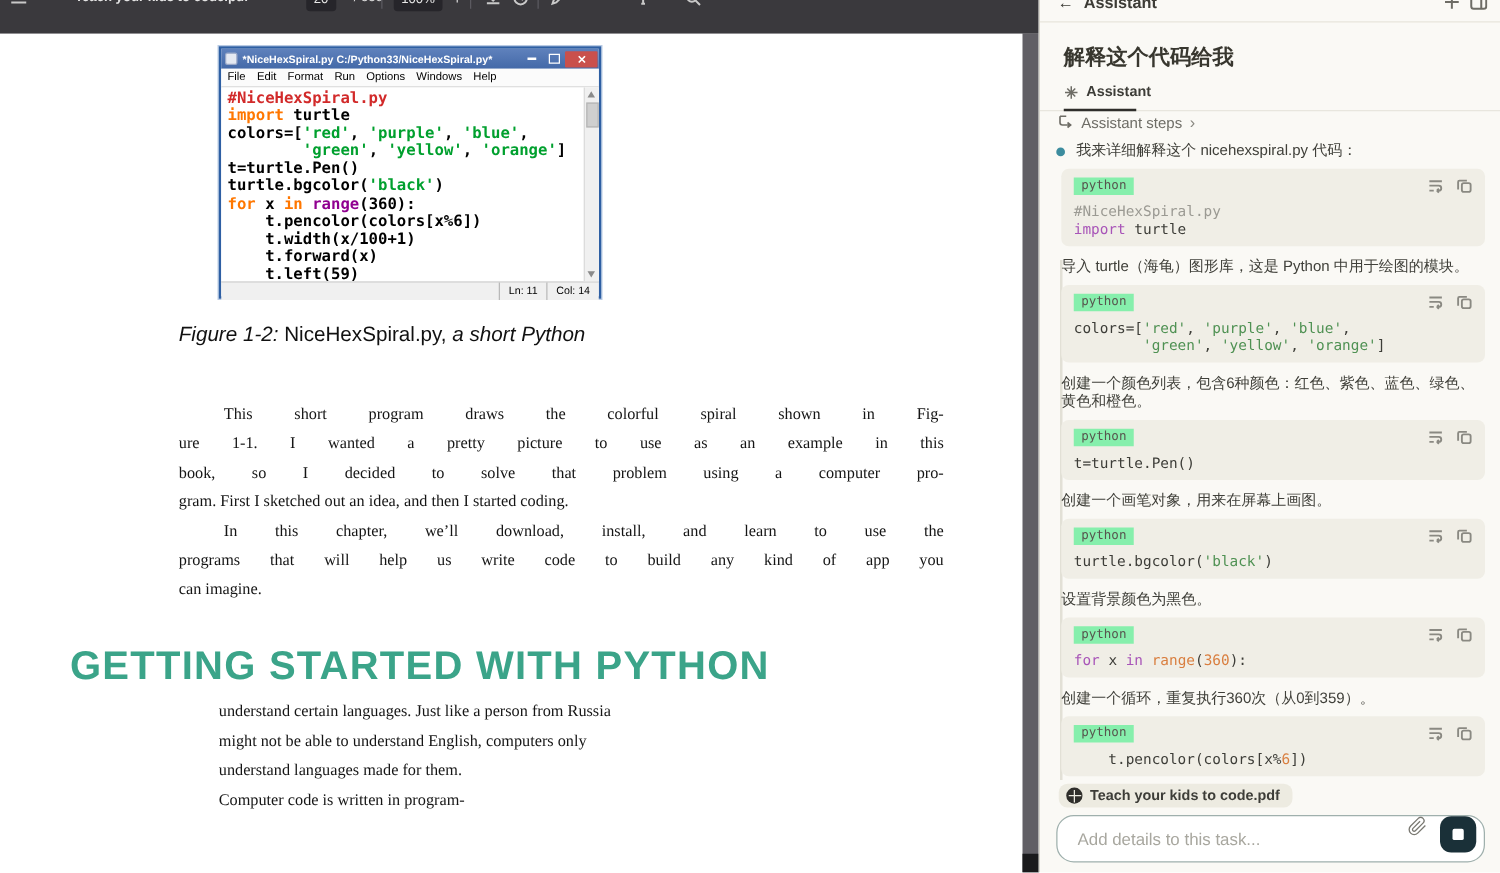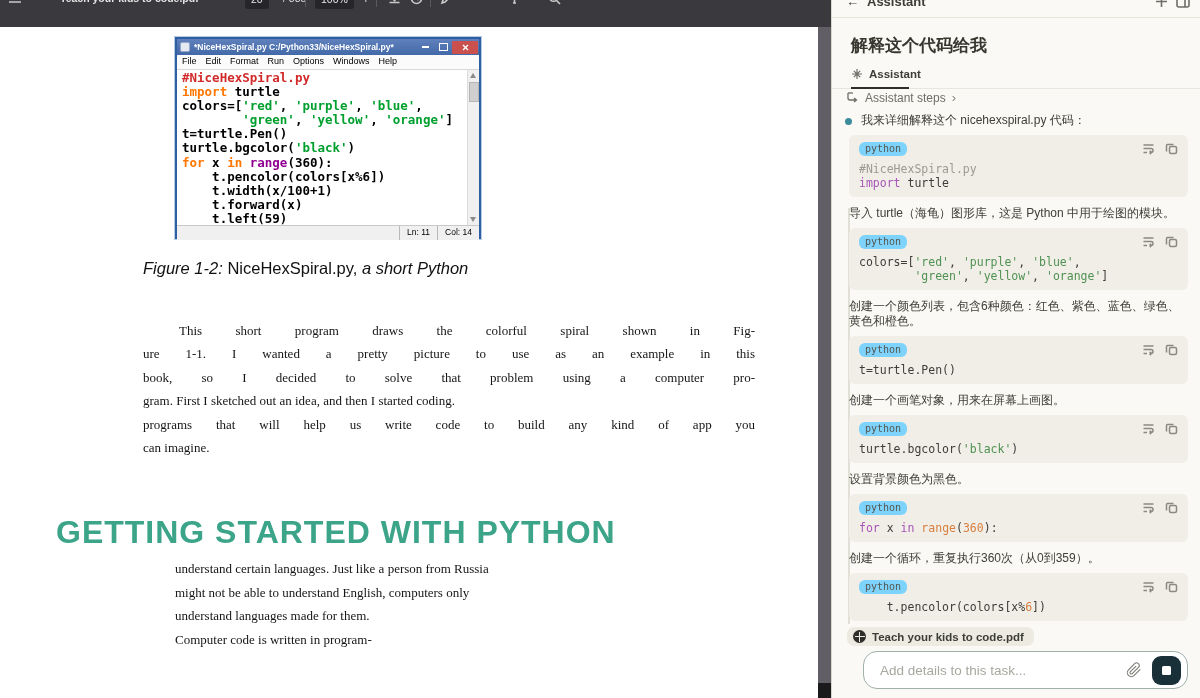--- a/index.html
+++ b/index.html
@@ -74,35 +74,35 @@
   .steps{position:absolute;top:78px;bottom:0;left:0;right:0;overflow:hidden;padding:0 12px 0 17px;}
   .connector{position:absolute;left:16px;top:130px;bottom:72px;width:1.5px;background:#E2E0D6;}
   .steps-header{display:flex;align-items:center;gap:6px;margin:12px 0 0 -3px;color:#6E6D66;font-size:12px;height:15px;cursor:pointer;}
   .steps-chevron{font-size:13px;color:#8A8982;}
   .bullet-row{position:relative;margin-top:8px;padding-left:12px;}
   .bullet-dot{position:absolute;left:-4px;top:5px;width:7px;height:7px;border-radius:50%;background:var(--bullet-teal,#3C8C9E);}
   .step-note{font-size:12px;line-height:15px;color:#40403A;margin:9px 0 0 0;position:relative;z-index:1;}
   .bullet-row .step-note{margin:0;}
   .code-card{position:relative;z-index:1;background:var(--code-block-bg,#F0EEE6);border-radius:6px;padding:6px 10px 7px;margin-top:7px;}
   .card-head{display:flex;align-items:center;height:15px;}
-  .lang-chip{background:#7dd3fc;border-radius:6px;padding:1px 6px;font-family:"DejaVu Sans Mono","Liberation Mono",monospace;font-size:10px;color:#57564F;line-height:12px;}
+  .lang-chip{background:#86efac;border-radius:0;padding:1px 6px;font-family:"DejaVu Sans Mono","Liberation Mono",monospace;font-size:10px;color:#57564F;line-height:12px;}
   .card-icons{margin-left:auto;display:flex;gap:10px;align-items:center;}
   .card-icons svg{display:block;stroke:#8A8982;fill:none;stroke-width:1.5;cursor:pointer;}
   .card-code{margin-top:6px;font-family:"DejaVu Sans Mono","Liberation Mono",monospace;font-size:11.5px;line-height:14px;white-space:pre;}
   .c-kw{color:var(--syn-keyword,#A855B8)}.c-str{color:var(--syn-string,#4F9153)}
   .c-num{color:var(--syn-number,#D97E3F)}.c-fn{color:var(--syn-number,#D97E3F)}
   .c-cm{color:var(--syn-comment,#9B9A93)}.c-tx{color:#3D3D38}
 
   .bottom-overlay{position:absolute;left:1px;right:0;bottom:0;height:74px;background:var(--panel-bg,#FAF9F5);padding:0 12px;box-sizing:border-box;z-index:5;}
   .attach-chip{display:inline-flex;align-items:center;gap:6px;margin:3px 0 0 2px;background:#EDEBE1;border-radius:7px;padding:3px 10px 3px 6px;cursor:pointer;}
   .attach-chip .txt{font-size:11.5px;font-weight:600;color:#3D3D38;}
   .globe{width:13px;height:13px;border-radius:50%;background:#2F2E2B;position:relative;flex:0 0 auto;}
   .globe:before{content:"";position:absolute;left:1.5px;top:5.5px;width:10px;height:1.2px;background:#EDEBE1;}
   .globe:after{content:"";position:absolute;left:5.5px;top:1.5px;width:1.2px;height:10px;background:#EDEBE1;}
-  .input-row{margin-top:4px;height:38px;border:1.5px solid var(--input-border,#9FB0AD);border-radius:14px;background:#fff;display:flex;align-items:center;padding:0 6px 0 14px;box-sizing:border-box;margin-left:18px;}
+  .input-row{margin-top:4px;height:38px;border:1.5px solid var(--input-border,#9FB0AD);border-radius:14px;background:#fff;display:flex;padding:0 6px 0 14px;box-sizing:border-box;}
   .task-input{flex:1;border:none;outline:none;font-size:13.5px;color:#3D3D38;background:transparent;font-family:"Liberation Sans",sans-serif;}
   .task-input::placeholder{color:#A8A79F;}
   .paperclip svg{display:block;stroke:#7A7972;fill:none;stroke-width:1.6;cursor:pointer;}
   .stop-btn{width:29px;height:29px;border-radius:9px;background:var(--stop-button-bg,#1A3038);display:flex;align-items:center;justify-content:center;margin-left:10px;cursor:pointer;border:none;}
   .stop-square{width:9px;height:9px;border-radius:1.5px;background:#fff;}
 </style>
 </head>
 <body>
 
 <div class="screen">
@@ -195,20 +195,21 @@
 
     <div class="caption">
       <div><span class="it">Figure 1-2: </span><span class="up">NiceHexSpiral.py, </span><span class="it">a short Python</span></div>
     </div>
 
     <div class="para para1">
         <div class="pline justify indent">This short program draws the colorful spiral shown in Fig-</div>
         <div class="pline justify">ure 1-1. I wanted a pretty picture to use as an example in this</div>
         <div class="pline justify">book, so I decided to solve that problem using a computer pro-</div>
         <div class="pline">gram. First I sketched out an idea, and then I started coding.</div>
+        <div class="pline justify indent">In this chapter, we’ll download, install, and learn to use the</div>
         <div class="pline justify">programs that will help us write code to build any kind of app you</div>
         <div class="pline">can imagine.</div>
       </div>
     <div class="pdf-heading">GETTING STARTED WITH PYTHON</div>
     <div class="para para2">
         <div class="pline">understand certain languages. Just like a person from Russia</div>
         <div class="pline">might not be able to understand English, computers only</div>
         <div class="pline">understand languages made for them.</div>
         <div class="pline">Computer code is written in program-</div>
       </div>

